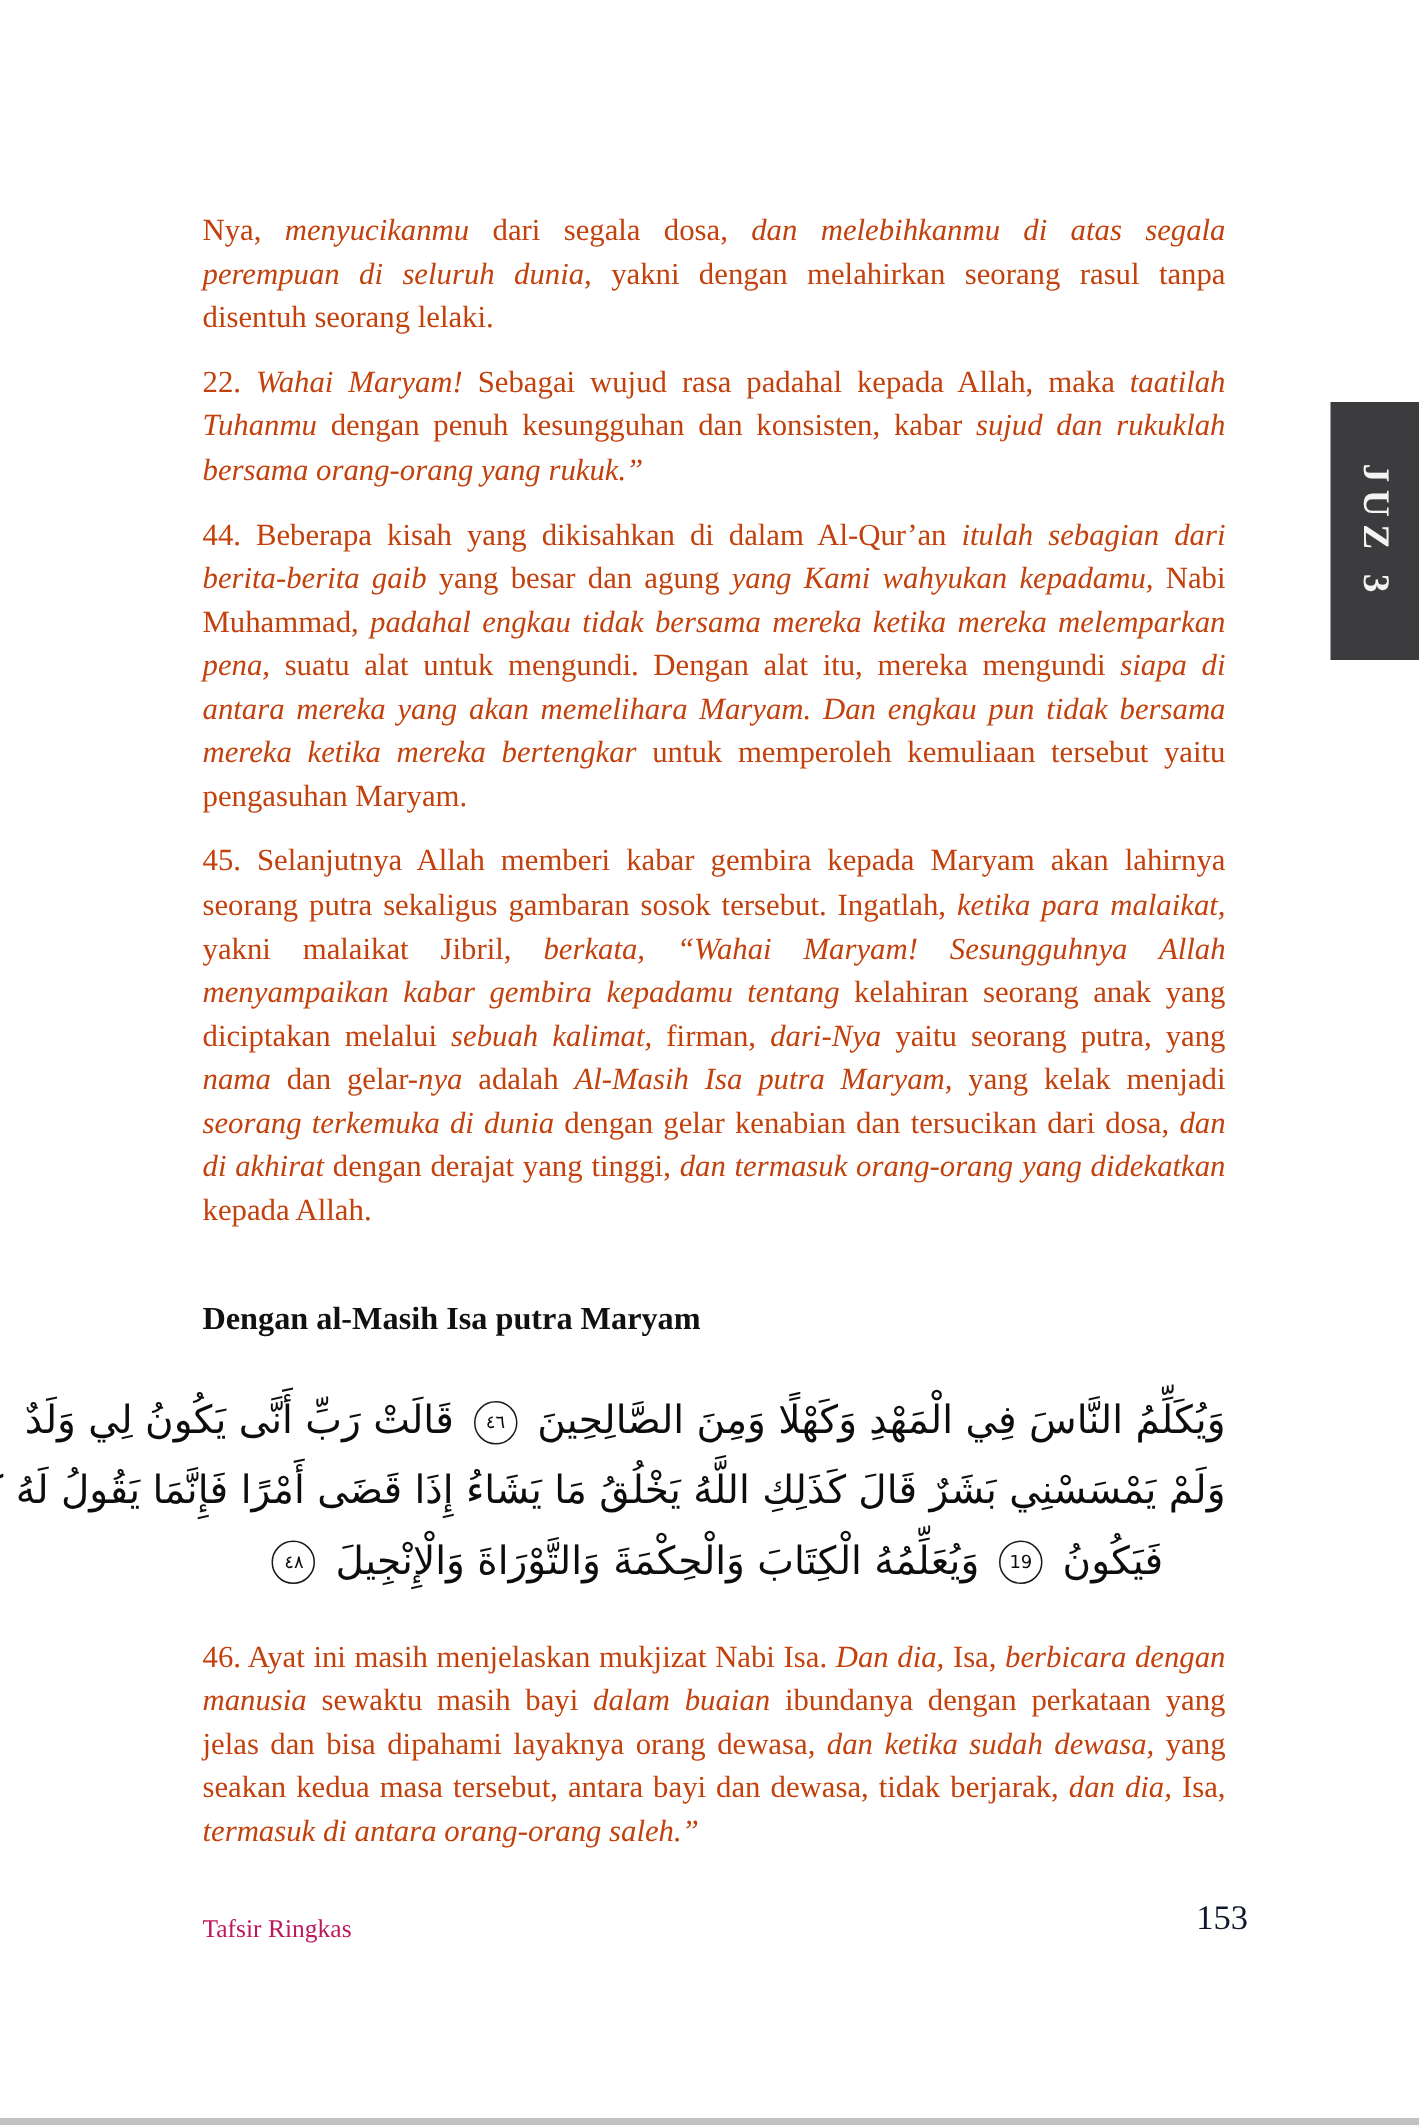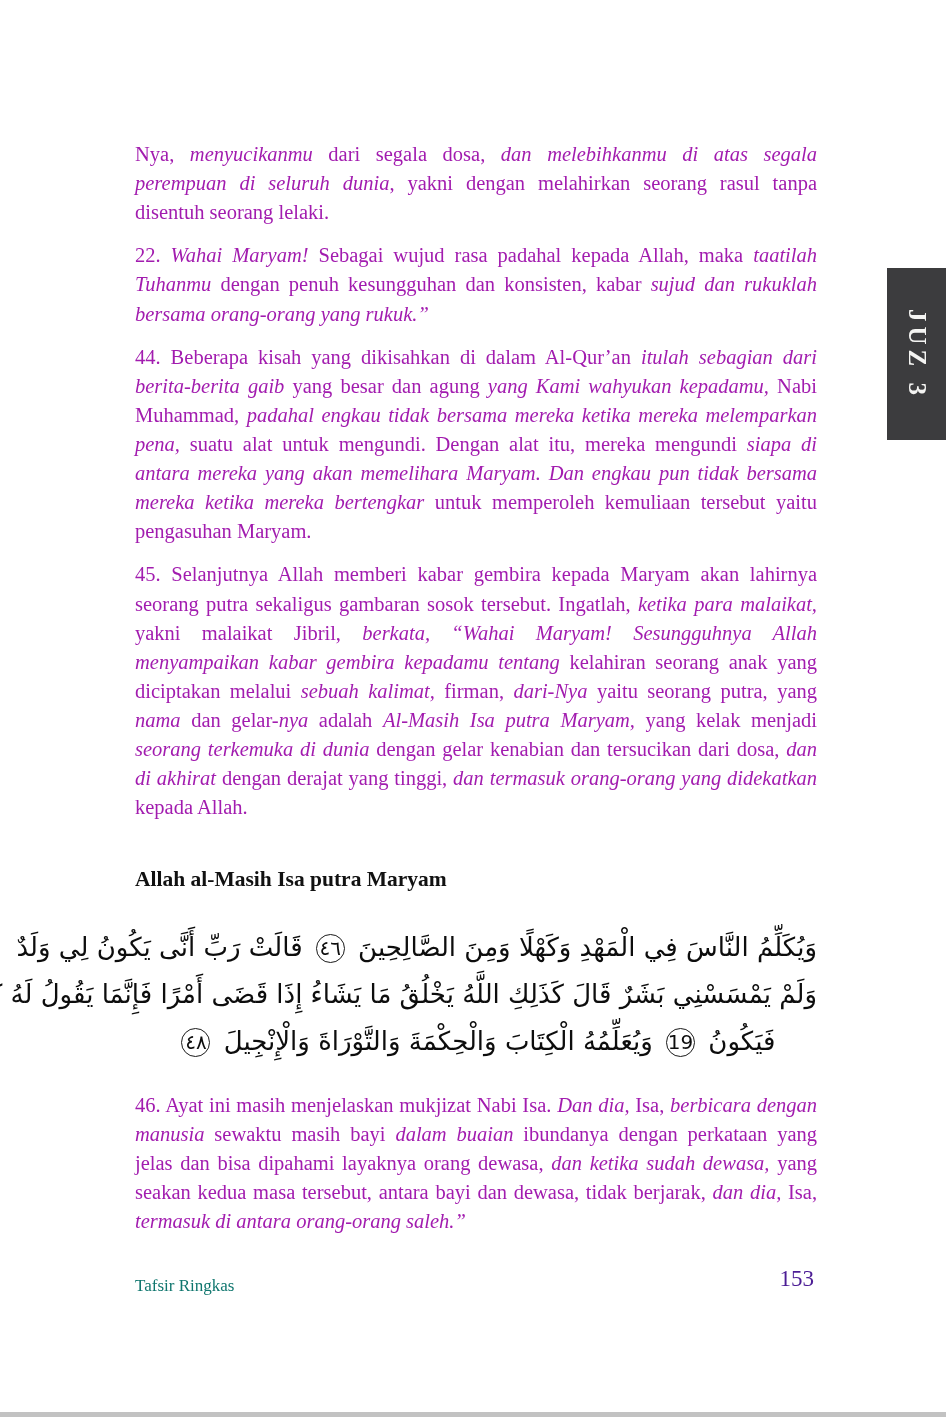--- a/index.html
+++ b/index.html
@@ -17,21 +17,21 @@
     position: absolute;
     left: 135px;
     top: 140px;
     width: 682px;
   }
   .para {
     font-size: 20.5px;
     line-height: 1.42;
     text-align: justify;
     margin-bottom: 14px;
-    color: #a21caf;
+    color: #c2410c;
   }
   .it { font-style: italic; }
   .heading {
     font-size: 21.5px;
     font-weight: bold;
     color: #111111;
     margin-top: 45px;
     margin-bottom: 32px;
     font-family: "Liberation Serif", serif;
   }
@@ -45,21 +45,21 @@
     margin-bottom: 26px;
   }
   .arabic-line { white-space: nowrap; }
   .ayah {
     display: inline-block;
     width: 29px;
     height: 29px;
     line-height: 26px;
     border: 1.6px solid #1a1a1a;
     border-radius: 50%;
-    font-size: 20px;
+    font-size: 12px;
     text-align: center;
     vertical-align: middle;
     margin: 0 5px;
     white-space: nowrap;
   }
   .juz-tab {
     position: absolute;
     top: 268px;
     right: 0;
     width: 59px;
@@ -75,28 +75,28 @@
     font-family: "Liberation Serif", serif;
     font-weight: bold;
     font-size: 25px;
     letter-spacing: 5px;
   }
   .book-title {
     position: absolute;
     left: 135px;
     top: 1276px;
     font-size: 17px;
-    color: #0f766e;
+    color: #be185d;
   }
   .page-number {
     position: absolute;
-    right: 132px;
+    right: 114px;
     top: 1266px;
     font-size: 23px;
-    color: #4c1d95;
+    color: #0f172a;
   }
   .scan-edge {
     position: absolute;
     bottom: 0;
     left: 0;
     right: 0;
     height: 5px;
     background: #c2c2c2;
   }
 </style>
@@ -108,21 +108,21 @@
   <div class="juz-tab">
     <span>JUZ 3</span>
   </div>
 
   <div class="content">
     <p class="para"><span>Nya, </span><span class="it">menyucikanmu</span><span> dari segala dosa, </span><span class="it">dan melebihkanmu di atas segala perempuan di seluruh dunia</span><span>, yakni dengan melahirkan seorang rasul tanpa disentuh seorang lelaki.</span></p>
     <p class="para"><span>22. </span><span class="it">Wahai Maryam!</span><span> Sebagai wujud rasa padahal kepada Allah, maka </span><span class="it">taatilah Tuhanmu</span><span> dengan penuh kesungguhan dan konsisten, kabar </span><span class="it">sujud dan rukuklah bersama orang-orang yang rukuk.”</span></p>
     <p class="para"><span>44. Beberapa kisah yang dikisahkan di dalam Al-Qur’an </span><span class="it">itulah sebagian dari berita-berita gaib</span><span> yang besar dan agung </span><span class="it">yang Kami wahyukan kepadamu,</span><span> Nabi Muhammad, </span><span class="it">padahal engkau tidak bersama mereka ketika mereka melemparkan pena,</span><span> suatu alat untuk mengundi. Dengan alat itu, mereka mengundi </span><span class="it">siapa di antara mereka yang akan memelihara Maryam. Dan engkau pun tidak bersama mereka ketika mereka bertengkar</span><span> untuk memperoleh kemuliaan tersebut yaitu pengasuhan Maryam.</span></p>
     <p class="para"><span>45. Selanjutnya Allah memberi kabar gembira kepada Maryam akan lahirnya seorang putra sekaligus gambaran sosok tersebut. Ingatlah, </span><span class="it">ketika para malaikat,</span><span> yakni malaikat Jibril, </span><span class="it">berkata, “Wahai Maryam! Sesungguhnya Allah menyampaikan kabar gembira kepadamu tentang</span><span> kelahiran seorang anak yang diciptakan melalui </span><span class="it">sebuah kalimat,</span><span> firman, </span><span class="it">dari-Nya</span><span> yaitu seorang putra, yang </span><span class="it">nama</span><span> dan gelar-</span><span class="it">nya</span><span> adalah </span><span class="it">Al-Masih Isa putra Maryam,</span><span> yang kelak menjadi </span><span class="it">seorang terkemuka di dunia</span><span> dengan gelar kenabian dan tersucikan dari dosa, </span><span class="it">dan di akhirat</span><span> dengan derajat yang tinggi, </span><span class="it">dan termasuk orang-orang yang didekatkan</span><span> kepada Allah.</span></p>
 
-    <h2 class="heading">Allah al-Masih Isa putra Maryam</h2>
+    <h2 class="heading">Dengan al-Masih Isa putra Maryam</h2>
 
     <div class="arabic">
       <div class="arabic-line"><span>وَيُكَلِّمُ النَّاسَ فِي الْمَهْدِ وَكَهْلًا وَمِنَ الصَّالِحِينَ </span><span class="ayah">٤٦</span><span> قَالَتْ رَبِّ أَنَّى يَكُونُ لِي وَلَدٌ</span></div>
       <div class="arabic-line"><span>وَلَمْ يَمْسَسْنِي بَشَرٌ قَالَ كَذَلِكِ اللَّهُ يَخْلُقُ مَا يَشَاءُ إِذَا قَضَى أَمْرًا فَإِنَّمَا يَقُولُ لَهُ كُنْ</span></div>
       <div class="arabic-line"><span>فَيَكُونُ </span><span class="ayah">19</span><span> وَيُعَلِّمُهُ الْكِتَابَ وَالْحِكْمَةَ وَالتَّوْرَاةَ وَالْإِنْجِيلَ </span><span class="ayah">٤٨</span></div>
     </div>
 
     <p class="para"><span>46. Ayat ini masih menjelaskan mukjizat Nabi Isa. </span><span class="it">Dan dia,</span><span> Isa, </span><span class="it">berbicara dengan manusia</span><span> sewaktu masih bayi </span><span class="it">dalam buaian</span><span> ibundanya dengan perkataan yang jelas dan bisa dipahami layaknya orang dewasa, </span><span class="it">dan ketika sudah dewasa,</span><span> yang seakan kedua masa tersebut, antara bayi dan dewasa, tidak berjarak, </span><span class="it">dan dia,</span><span> Isa, </span><span class="it">termasuk di antara orang-orang saleh.”</span></p>
   </div>
 

